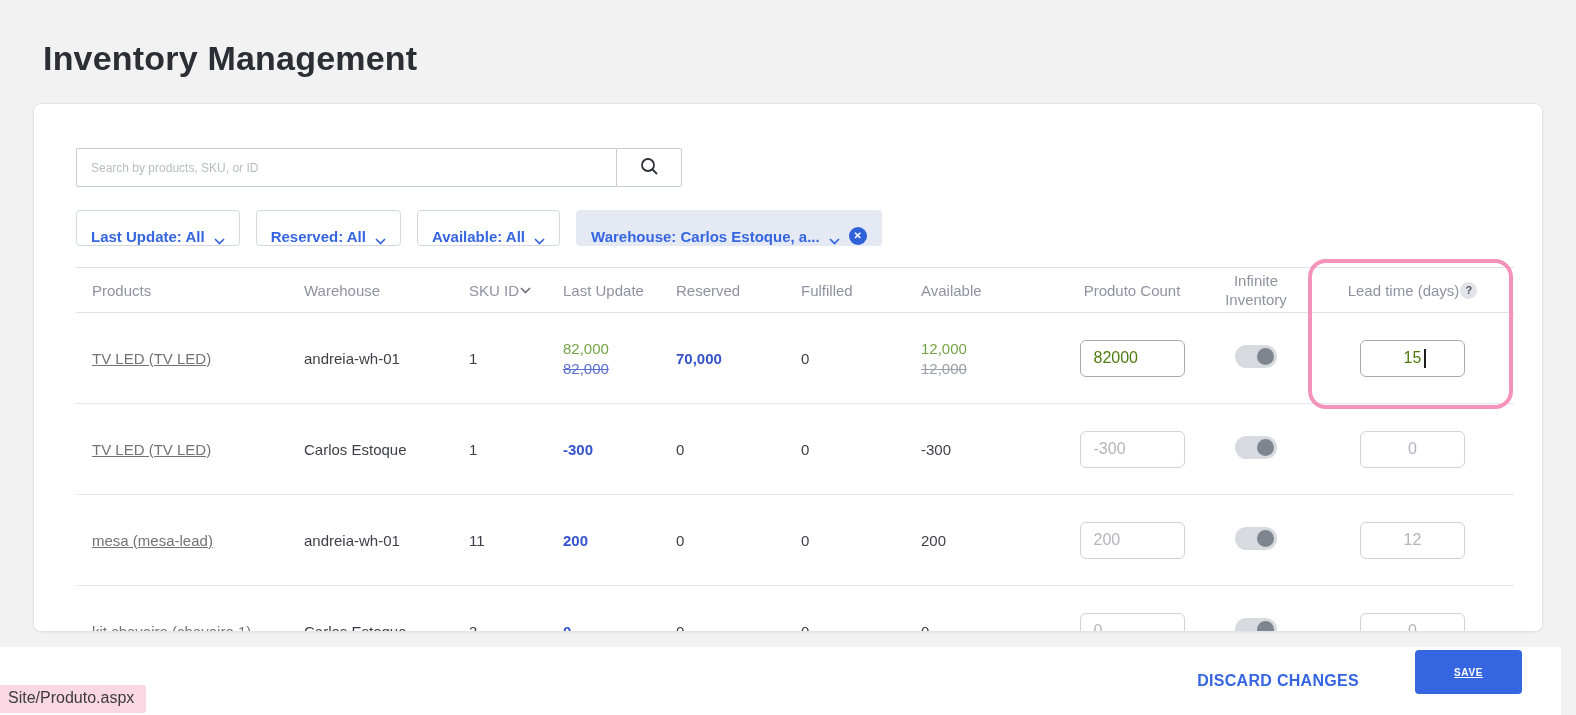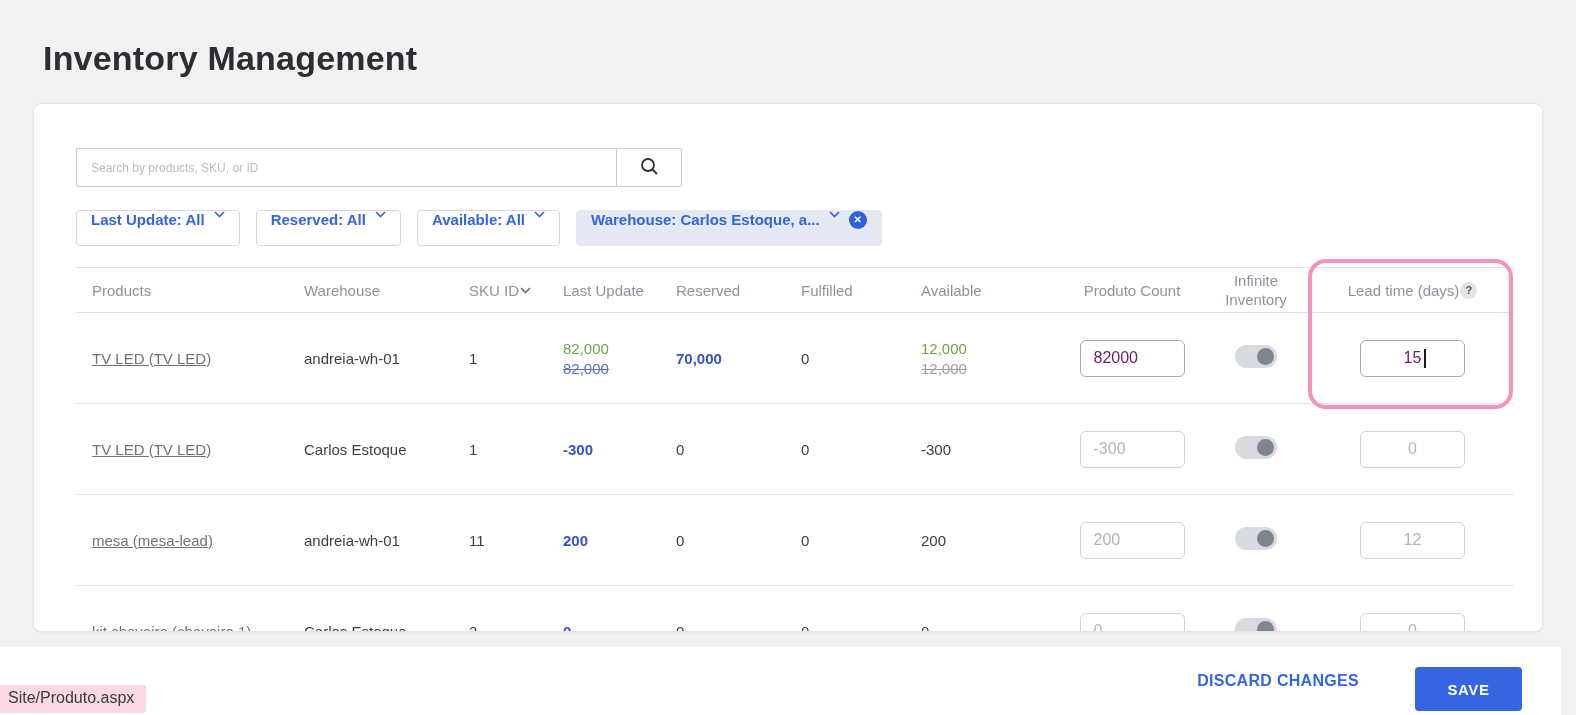--- a/index.html
+++ b/index.html
@@ -24,21 +24,21 @@
     font-family: "Liberation Sans", sans-serif;
   }
   .search-input::placeholder { color: #b9bcc4; }
   .search-btn {
     width: 66px; height: 39px; border: 1px solid #c8ccd4; background: #fff;
     display: flex; align-items: center; justify-content: center; cursor: pointer; border-radius: 0 2px 2px 0;
   }
   
   .filters { position: absolute; left: 42px; top: 106px; display: flex; gap: 16px; }
   .chip {
-    height: 36px; display: inline-flex; align-items: flex-start; gap: 9px; padding: 0 14px;
+    height: 36px; display: inline-flex; align-items: flex-end; gap: 9px; padding: 0 14px;
     border: 1px solid #d4d8e0; border-radius: 4px; background: #fff;
     color: #3565e0; font-size: 15px; font-weight: 700; cursor: pointer; white-space: nowrap;
   }
   .chip.active { background: #e4e9f3; border-color: #e4e9f3; }
   .x-circle {
     width: 18px; height: 18px; border-radius: 50%; background: #2f62d8; color: #fff;
     display: inline-flex; align-items: center; justify-content: center; font-size: 10px; line-height: 1;
     cursor: pointer;
   }
   
@@ -59,21 +59,21 @@
   .product-link { color: #737373; text-decoration: underline; cursor: pointer; }
   .val-new { color: #74a345; }
   .val-old-blue { color: #5a6fd0; text-decoration: line-through; margin-top: 3px; }
   .val-old-gray { color: #9ba0ab; text-decoration: line-through; margin-top: 3px; }
   .val-blue-bold { color: #3453cd; font-weight: 700; }
   .num-input {
     width: 105px; height: 37px; border: 1px solid #d2d2d8; border-radius: 6px;
     font-size: 16px; color: #b4b4bc; padding: 0 0 0 13px; background: #fff;
     font-family: "Liberation Sans", sans-serif; outline: none;
   }
-  .num-input.edited { color: #701a75; border-color: #a9a9b1; }
+  .num-input.edited { color: #4d7c0f; border-color: #a9a9b1; }
   .num-input.lead { text-align: center; padding: 0; }
   .lead-wrap { position: relative; display: inline-block; }
   .caret { position: absolute; left: 64px; top: 9px; width: 2px; height: 19px; background: #1c1c1c; }
   .toggle {
     width: 42px; height: 23px; border-radius: 12px; background: #d7dade;
     position: relative; display: inline-block; cursor: pointer;
   }
   .toggle .knob {
     position: absolute; right: 3px; top: 3px; width: 17px; height: 17px;
     border-radius: 50%; background: #7f858e;
@@ -88,23 +88,23 @@
     border: 4px solid #f492bb; border-radius: 18px; pointer-events: none;
   }
   
   .footer { position: absolute; left: 0; bottom: 0; width: 1561px; height: 68px; background: #fff; }
   .discard {
     position: absolute; right: 196px; top: 24px; color: #3565e0; font-weight: 700;
     font-size: 16px; letter-spacing: 0.3px; cursor: pointer; background: none; border: none;
     font-family: "Liberation Sans", sans-serif;
   }
   .save {
-    position: absolute; right: 39px; top: 20px; width: 107px; height: 44px;
-    background: #3565e0; color: #fff; font-weight: 700; font-size: 15px; letter-spacing: 0.6px;
-    border: none; border-radius: 4px; cursor: pointer; font-family: "Liberation Sans", sans-serif;
+    position: absolute; right: 39px; top: 3px; width: 107px; height: 44px;
+    background: #3565e0; color: #fff; font-weight: 700; font-size: 10px; letter-spacing: 0.6px;
+    border: none; border-radius: 4px; cursor: pointer; font-family: "Liberation Sans", sans-serif; text-decoration: underline;
   }
   .status-chip {
     position: absolute; left: 0; bottom: 2px; background: #f9d7e3; color: #3c3c3c;
     font-size: 16px; padding: 4px 12px 6px 8px; border-radius: 0 3px 3px 0;
   }
 </style>
 </head>
 <body>
 
 <h1 class="page-title">Inventory Management</h1>

